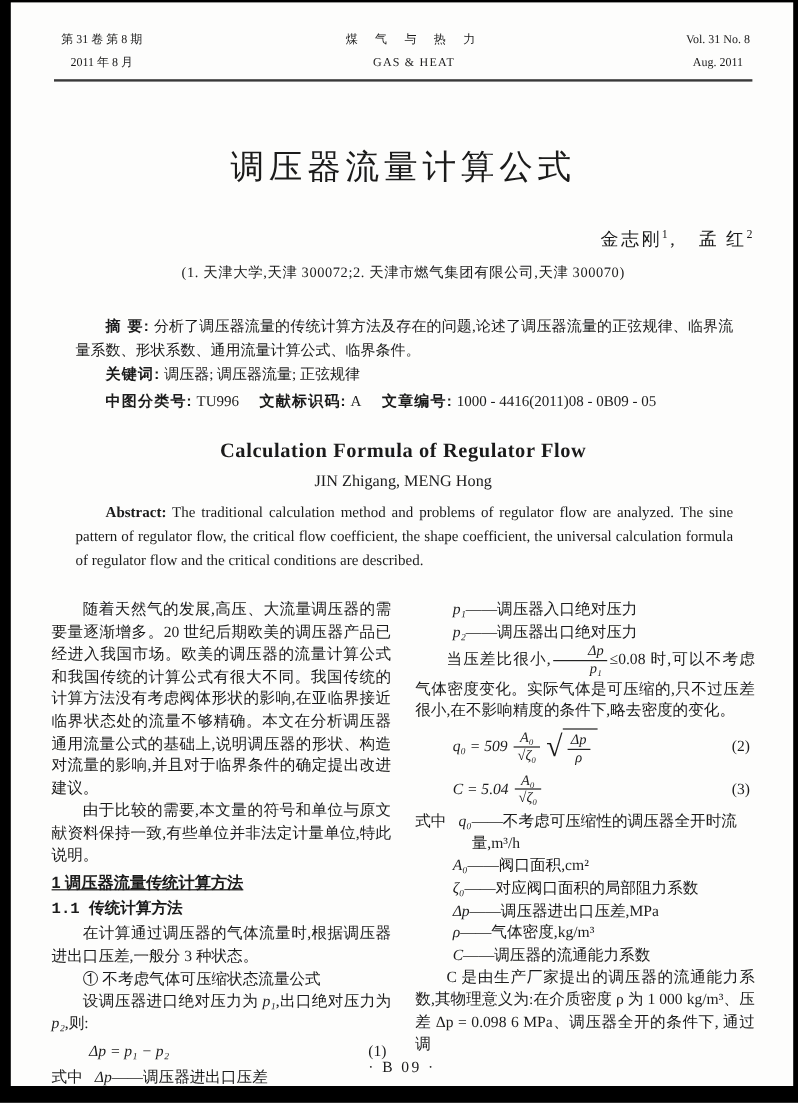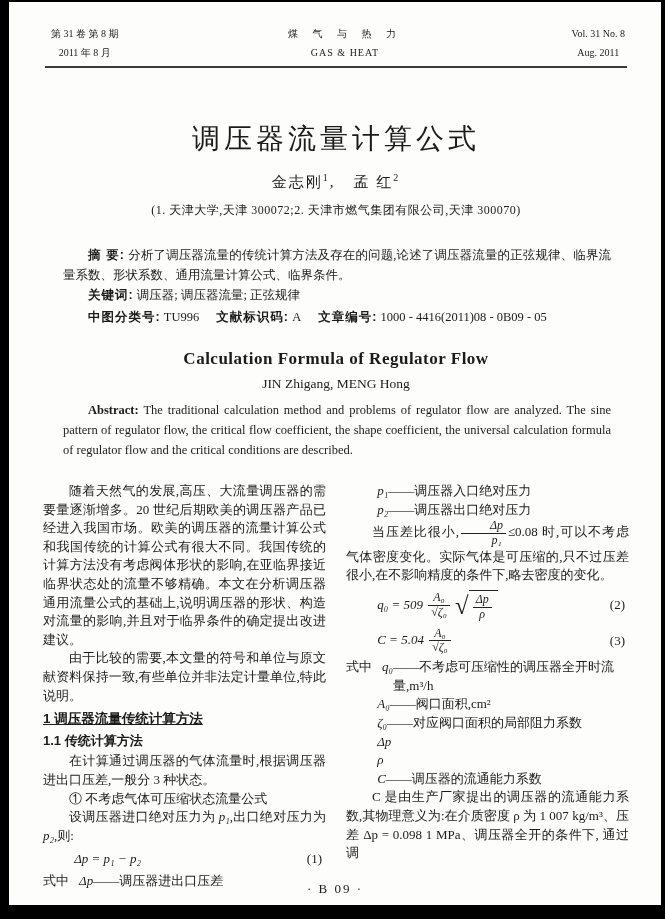--- a/index.html
+++ b/index.html
@@ -28,21 +28,21 @@
   .header-rule {
     border:none; border-top:2px solid #3a3a3a;
     margin:4px 2px 0 2px;
   }
   
   .title-cn {
     text-align:center; margin-top:52px;
     font-size:28px; letter-spacing:4px; font-weight:400;
   }
   .authors-cn {
-    text-align:center; margin-top:14px; font-size:15px; letter-spacing:2px;
+    text-align:right; margin-top:32px; font-size:15px; letter-spacing:2px;
   }
   .authors-cn sup { font-size:10px; }
   .authors-cn .author-gap { display:inline-block; width:18px; }
   .affiliation {
     text-align:center; margin-top:10px; font-size:12px; letter-spacing:0.5px;
   }
   
   .abstract-block {
     margin:26px 18px 0 20px;
     font-size:12.5px; line-height:20px; text-align:justify;
@@ -71,21 +71,21 @@
   }
   .col { flex:1; text-align:justify; }
   .para { text-indent:2em; }
   .sec-h {
     font-family:"Liberation Sans","DejaVu Sans",sans-serif;
     font-weight:bold; font-size:13.5px;
     margin:5px 0 3px 0;
     text-decoration:underline;
   }
   .sub-h {
-    font-family:Liberation Sans, sans-serif;
+    font-family:Liberation Mono, monospace;
     font-weight:bold; font-size:13px;
     margin:2px 0 2px 0;
   }
   .mi { font-style:italic; font-family:"Liberation Serif","DejaVu Serif",serif; }
   
   .formula {
     display:flex; align-items:center; margin:5px 0 3px 0;
   }
   .f-body { flex:1; padding-left:2.4em; }
   .f-no { padding-right:4px; }
@@ -224,26 +224,28 @@
       <div class="def-row def-indent">
         <span class="def-sym mi">A₀</span>
         <span class="def-desc">——阀口面积,cm²</span>
       </div>
       <div class="def-row def-indent">
         <span class="def-sym mi">ζ₀</span>
         <span class="def-desc">——对应阀口面积的局部阻力系数</span>
       </div>
       <div class="def-row def-indent">
         <span class="def-sym mi">Δp</span>
+        <span class="def-desc">——调压器进出口压差,MPa</span>
       </div>
       <div class="def-row def-indent">
         <span class="def-sym mi">ρ</span>
+        <span class="def-desc">——气体密度,kg/m³</span>
       </div>
       <div class="def-row def-indent">
         <span class="def-sym mi">C</span>
         <span class="def-desc">——调压器的流通能力系数</span>
       </div>
-      <div class="para">C 是由生产厂家提出的调压器的流通能力系数,其物理意义为:在介质密度 ρ 为 1 007 kg/m³、压差 Δp = 0.098 1 MPa、调压器全开的条件下, 通过调</div>
+      <div class="para">C 是由生产厂家提出的调压器的流通能力系数,其物理意义为:在介质密度 ρ 为 1 000 kg/m³、压差 Δp = 0.098 6 MPa、调压器全开的条件下, 通过调</div>
     </div>
   </div>
 
   <div class="footer">· B 09 ·</div>
 </div>
 
 </body></html>

